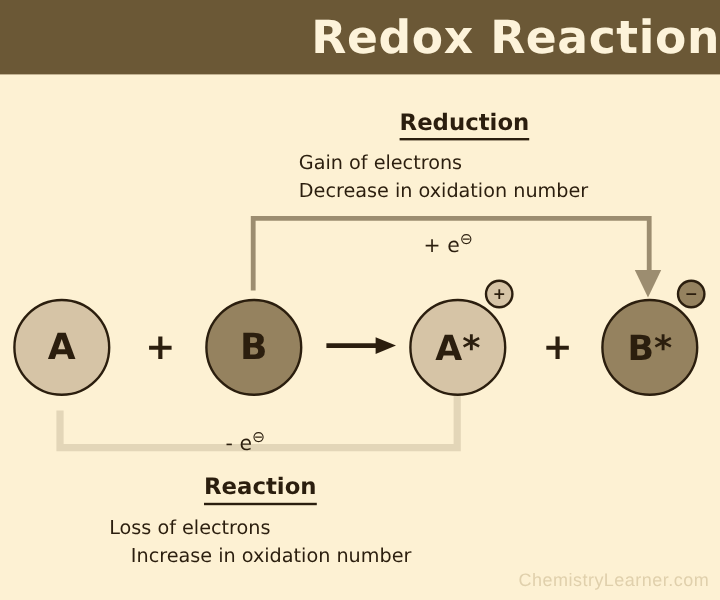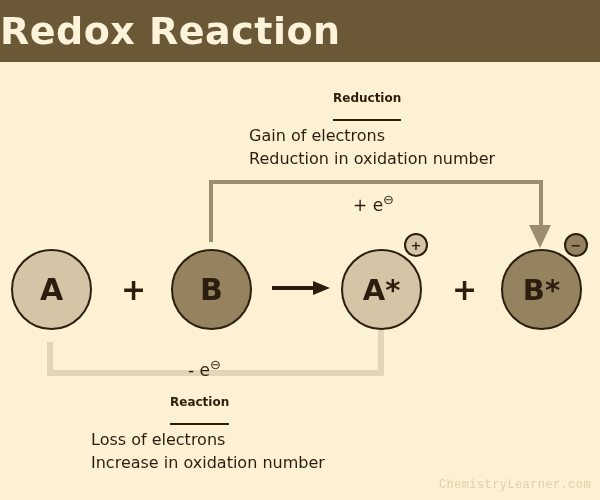--- a/index.html
+++ b/index.html
@@ -18,21 +18,21 @@
   
   .header {
     position: absolute;
     left: 0;
     top: 0;
     width: 600px;
     height: 62px;
     background: #6B5836;
     display: flex;
     align-items: center;
-    justify-content: flex-start;
+    justify-content: flex-end;
   }
   .header-title {
     color: #FDF3DA;
     font-size: 38px;
     font-weight: bold;
     letter-spacing: 0.5px;
     font-family: "DejaVu Sans", sans-serif;
   }
 
   
@@ -52,38 +52,38 @@
   }
 
   
   .txt {
     position: absolute;
     color: #2B1E0E;
     font-family: "DejaVu Sans", sans-serif;
     white-space: nowrap;
   }
   .section-title {
-    font-size: 12px;
+    font-size: 19px;
     font-weight: bold;
     border-bottom: 2px solid #2B1E0E;
-    padding-bottom: 14px;
+    padding-bottom: 2px;
   }
   .section-line {
     font-size: 16px;
   }
 
   
   .reduction-title { left: 333px; top: 29px; }
   .reduction-l1    { left: 249px; top: 64px; }
   .reduction-l2    { left: 249px; top: 87px; }
 
   
   .oxidation-title { left: 170px; top: 333px; }
   .oxidation-l1    { left: 91px;  top: 368px; }
-  .oxidation-l2    { left: 91px;  top: 391px; }
+  .oxidation-l2    { left: 109px;  top: 391px; }
 
   
   .elabel {
     font-size: 17px;
     color: #2B1E0E;
   }
   .elabel .circ {
     font-size: 13px;
     vertical-align: super;
   }
@@ -134,24 +134,24 @@
     font-family: "DejaVu Sans", sans-serif;
   }
   .badge-plus  { left: 404px; top: 171px; background: #D6C4A6; }
   .badge-minus { left: 564px; top: 171px; background: #95825F; }
 
   
   .watermark {
     position: absolute;
     right: 9px;
     bottom: 8px;
-    font-size: 12px;
+    font-size: 15px;
     color: #E0D0AC;
     letter-spacing: 0.4px;
-    font-family: Liberation Mono, monospace;
+    font-family: Liberation Sans, sans-serif;
   }
 </style>
 </head>
 <body>
 
 <div class="header">
   <div class="header-title">Redox Reaction</div>
 </div>
 
 <div class="canvas">
@@ -169,21 +169,21 @@
     </g>
 
     <g>
       <line x1="272" y1="226" x2="316" y2="226" stroke="#2B1E0E" stroke-width="4"></line>
       <polygon points="330,226 313,233 313,219" fill="#2B1E0E"></polygon>
     </g>
   </svg>
 
   <div class="txt section-title reduction-title">Reduction</div>
   <div class="txt section-line reduction-l1">Gain of electrons</div>
-  <div class="txt section-line reduction-l2">Reduction in oxidation number</div>
+  <div class="txt section-line reduction-l2">Decrease in oxidation number</div>
 
   <div class="txt elabel e-top">
     <span>+ e</span><span class="circ">⊖</span>
   </div>
 
   <div class="txt section-title oxidation-title">Reaction</div>
   <div class="txt section-line oxidation-l1">Loss of electrons</div>
   <div class="txt section-line oxidation-l2">Increase in oxidation number</div>
 
   <div class="txt elabel e-bottom">

